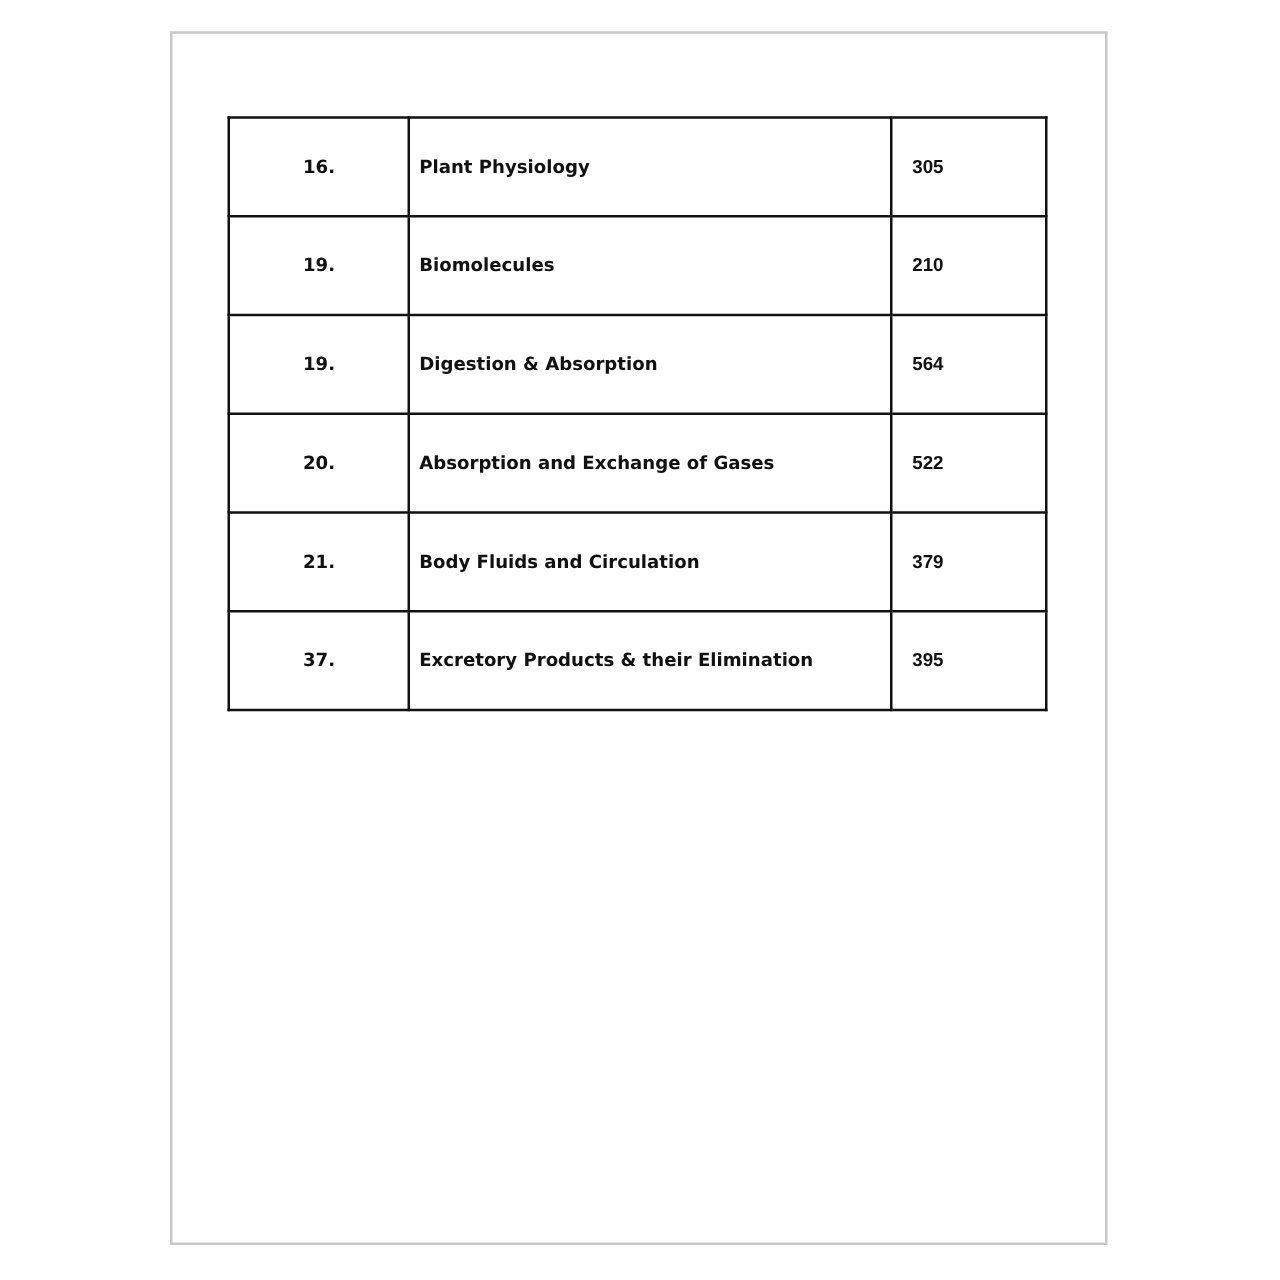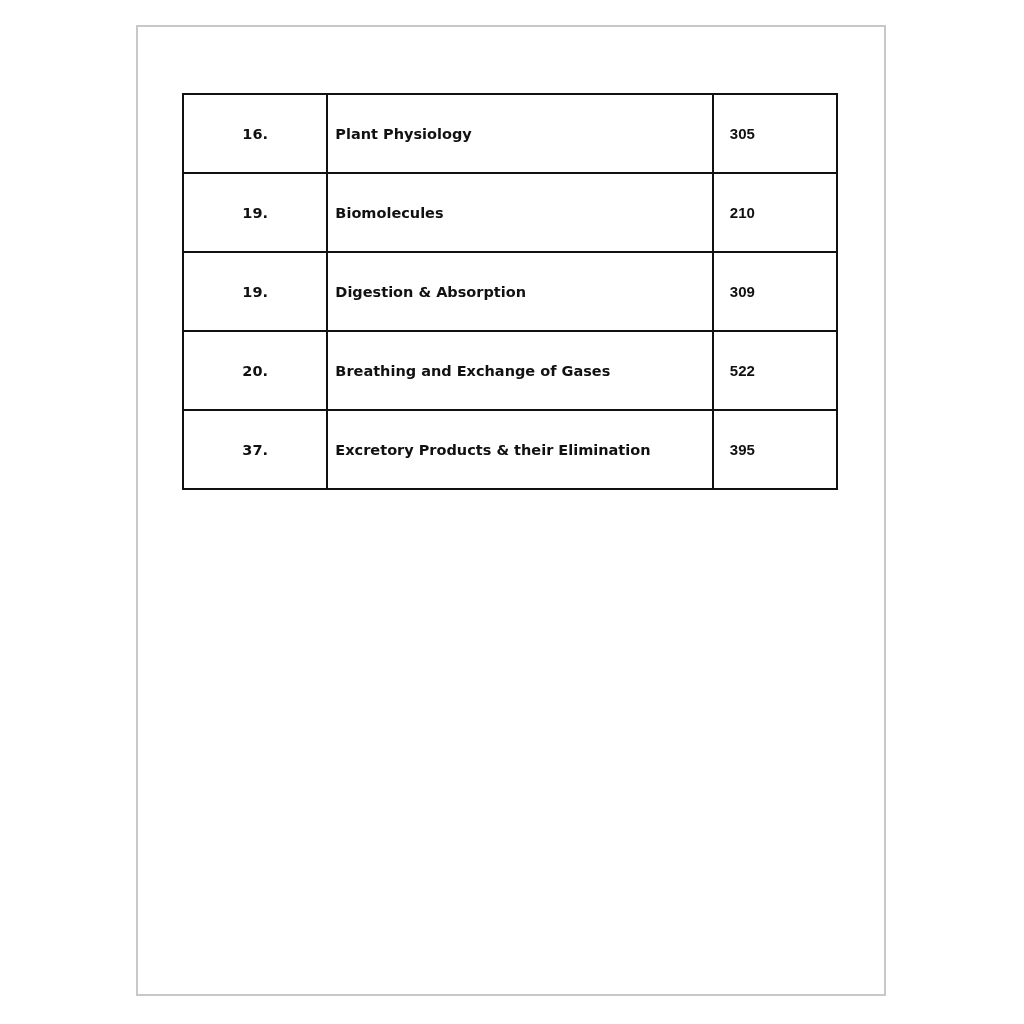--- a/index.html
+++ b/index.html
@@ -65,26 +65,31 @@
       <td class="col-page">305</td>
     </tr>
     <tr>
       <td class="col-num">19.</td>
       <td class="col-title">Biomolecules</td>
       <td class="col-page">210</td>
     </tr>
     <tr>
       <td class="col-num">19.</td>
       <td class="col-title">Digestion &amp; Absorption</td>
-      <td class="col-page">309</td>
+      <td class="col-page">564</td>
     </tr>
     <tr>
       <td class="col-num">20.</td>
-      <td class="col-title">Breathing and Exchange of Gases</td>
+      <td class="col-title">Absorption and Exchange of Gases</td>
       <td class="col-page">522</td>
+    </tr>
+    <tr>
+      <td class="col-num">21.</td>
+      <td class="col-title">Body Fluids and Circulation</td>
+      <td class="col-page">379</td>
     </tr>
     <tr>
       <td class="col-num">37.</td>
       <td class="col-title">Excretory Products &amp; their Elimination</td>
       <td class="col-page">395</td>
     </tr>
   </tbody>
 </table>
 
 </body></html>

